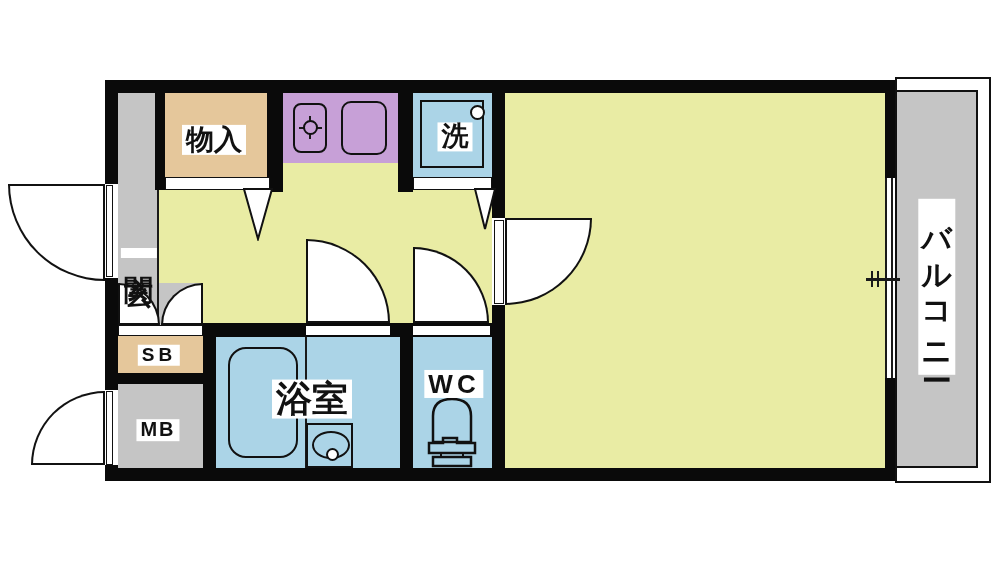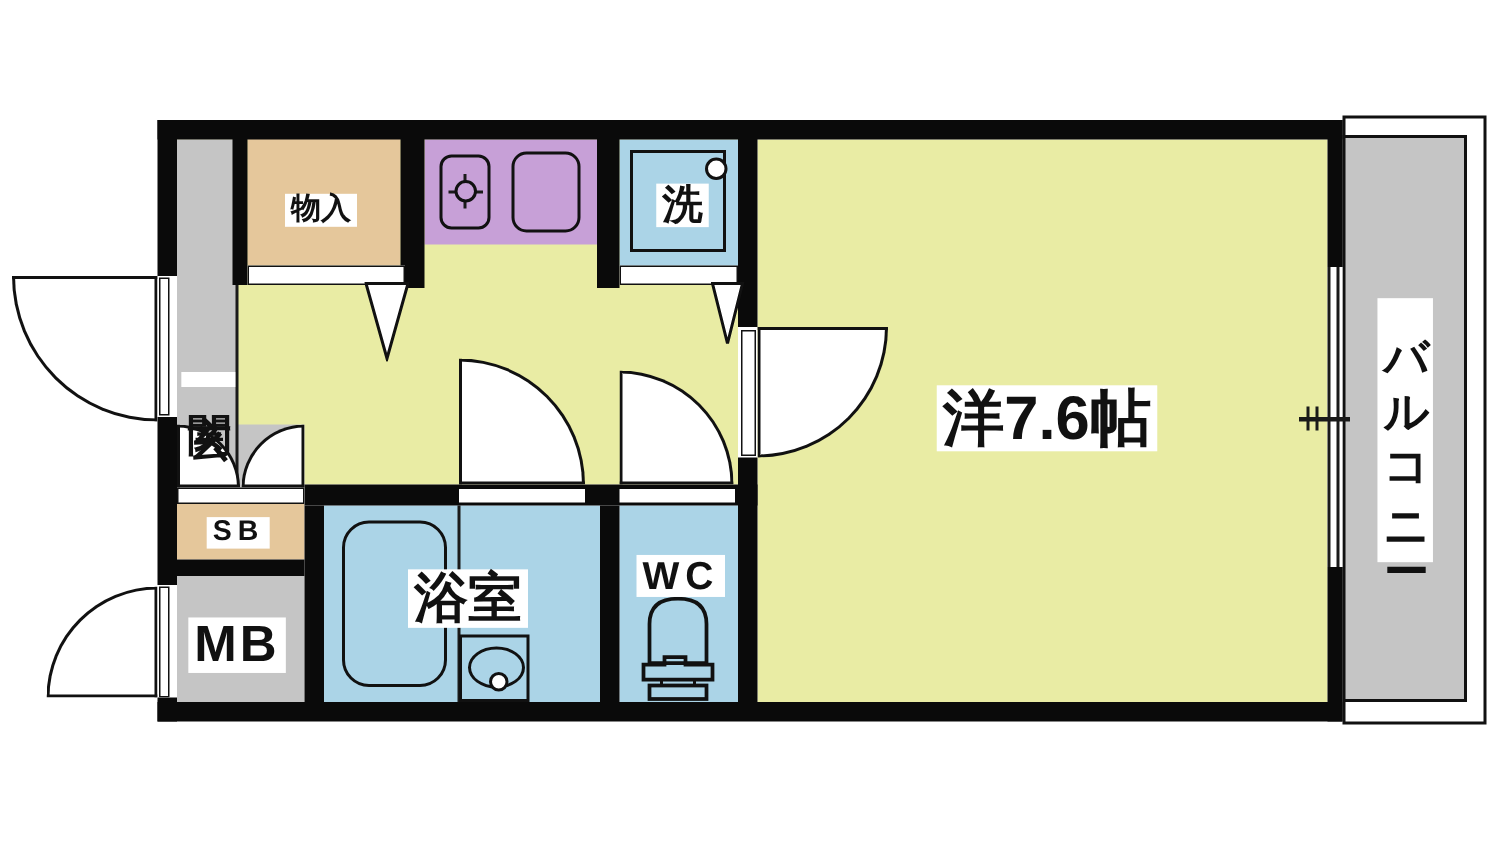--- a/index.html
+++ b/index.html
@@ -116,23 +116,22 @@
     <polygon points="1,1 21,1 11,41" fill="#fff" stroke="#111" stroke-width="2"></polygon>
   </svg>
 
   <div class="abs" style="left:885px;top:178px;width:10px;height:200px;background:#fff;"></div>
   <div class="abs thinline" style="left:885px;top:178px;width:2px;height:200px;"></div>
   <div class="abs thinline" style="left:891px;top:178px;width:2px;height:200px;"></div>
   <div class="abs thinline" style="left:866px;top:278px;width:34px;height:2.5px;"></div>
   <div class="abs thinline" style="left:871px;top:271px;width:2px;height:16px;"></div>
   <div class="abs thinline" style="left:877px;top:271px;width:2px;height:16px;"></div>
 
-  <div class="lbl" style="left:214px;top:140px;font-size:20px;">物入</div>
+  <div class="lbl" style="left:214px;top:140px;font-size:28px;">物入</div>
   <div class="lbl" style="left:455px;top:137px;font-size:27px;">洗</div>
   <div class="vlbl" style="left:139px;top:253px;font-size:29px;">玄関</div>
   <div class="lbl" style="left:159px;top:355px;font-size:19px;letter-spacing:4px;">SB</div>
-  <div class="lbl" style="left:158px;top:430px;font-size:34px;letter-spacing:2px;">MB</div>
+  <div class="lbl" style="left:158px;top:430px;font-size:20px;letter-spacing:2px;">MB</div>
   <div class="lbl" style="left:312px;top:399px;font-size:36px;">浴室</div>
   <div class="lbl" style="left:454px;top:384px;font-size:26px;letter-spacing:4px;">WC</div>
-  <div class="lbl" style="left:698px;top:279px;font-size:41px;">洋7.6帖</div>
   <div class="vlbl" style="left:937px;top:287px;font-size:30px;letter-spacing:6px;">バルコニー</div>
 
 </div>
 
 </body></html>

